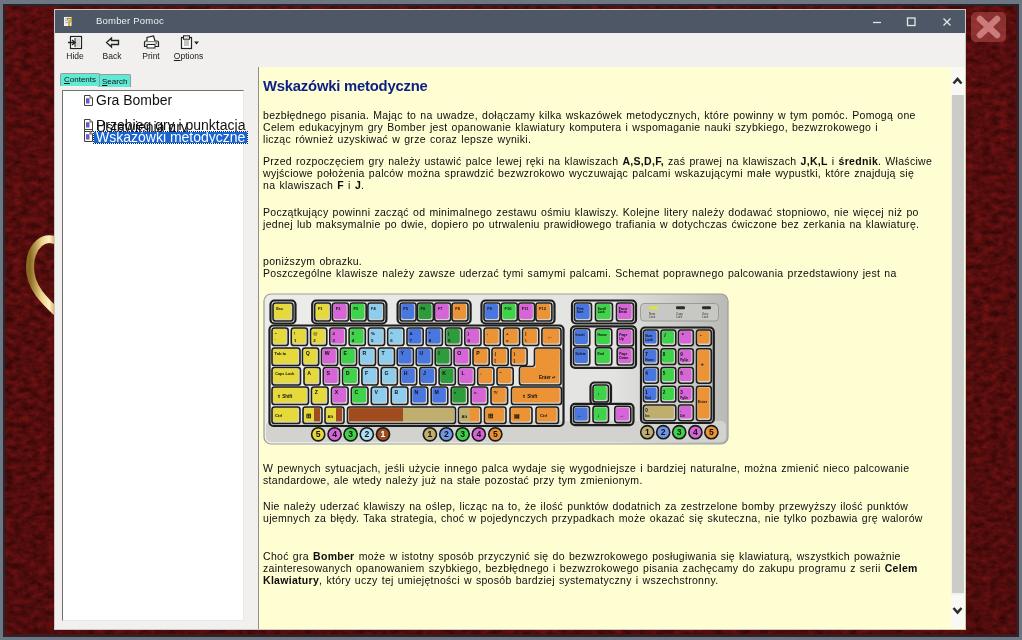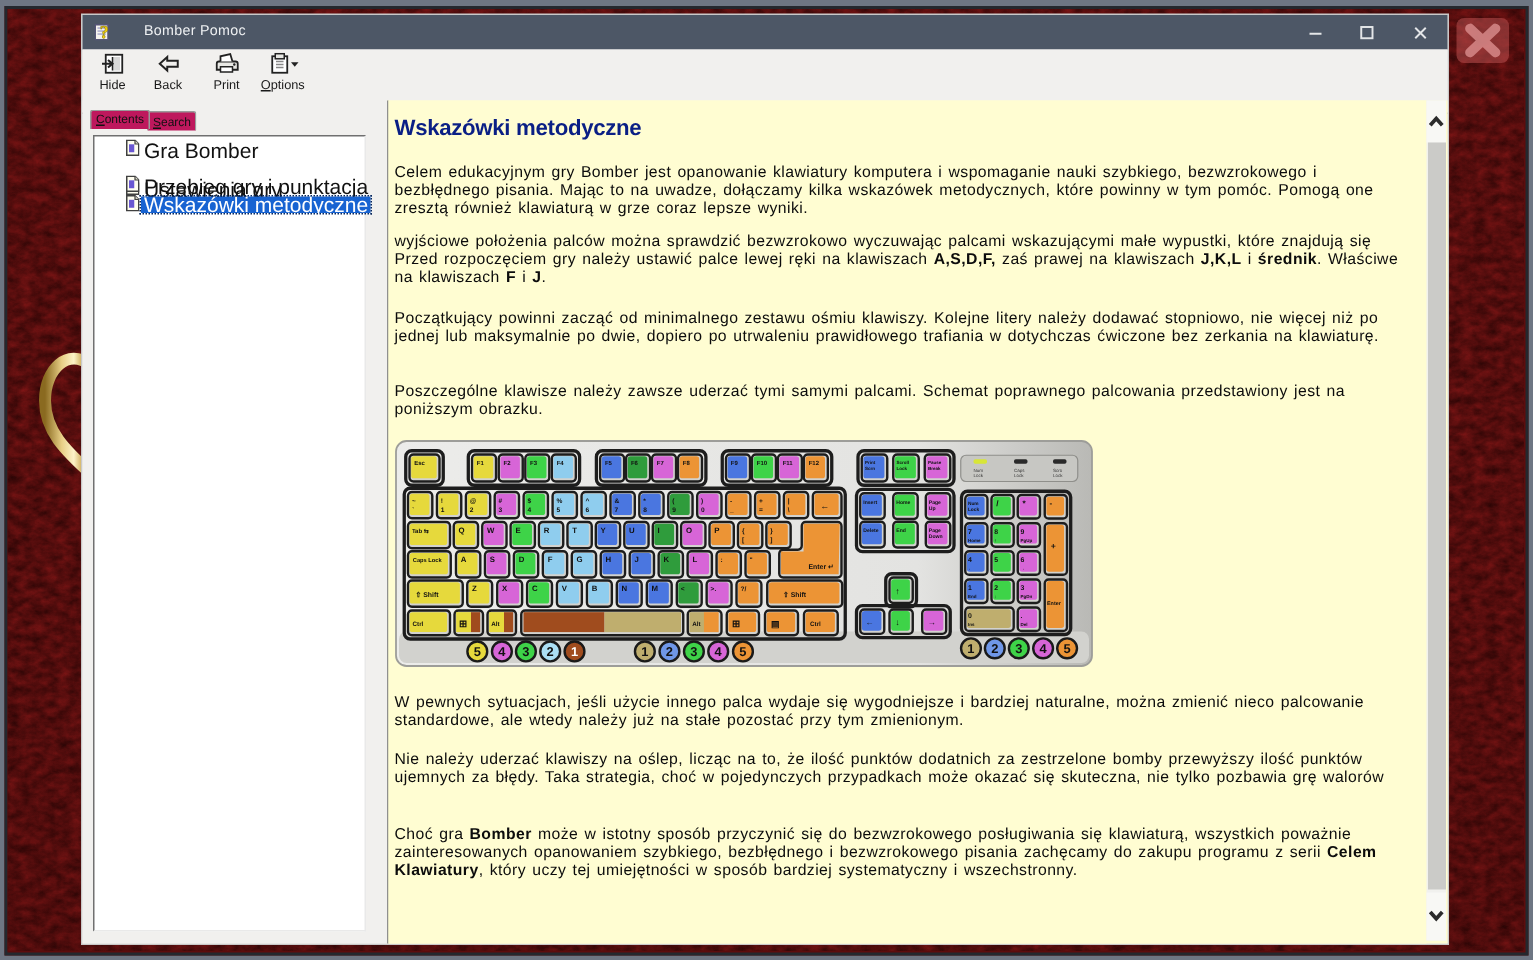--- a/index.html
+++ b/index.html
@@ -5,21 +5,21 @@
 #stage { position:relative; width:1022px; height:640px; }
 #desk { position:absolute; left:3px; top:4px; width:1016px; height:633px; background:#5c0c0c; overflow:hidden; border:2px solid #24282e; }
 #win { position:absolute; left:55px; top:10px; width:910px; height:619px; background:#f1f0ee; box-shadow:0 0 0 1px #c9c9c9; }
 #tbar { position:absolute; left:0; top:0; width:910px; height:23px; background:#4d5766; }
 #title { position:absolute; left:23px; top:5px; color:#eef0f2; font-size:9.5px; letter-spacing:0.2px;padding-left:18px; }
 .wbtn { position:absolute; top:0; color:#e4e6e8; }
 #toolbar { position:absolute; left:0; top:23px; width:910px; height:43px; background:#f1f0ee; border-bottom:1px solid #8f8f8f; }
 .tbtn { position:absolute; top:2px; text-align:center; color:#1a1a1a; font-size:8.5px; }
 .tbtn .ic { display:block; margin:0 auto 1px auto; }
 #leftp { position:absolute; left:0; top:57px; width:203px; height:562px; background:#f1f0ee; }
-.tab { position:absolute; font-size:8px; color:#111; border:1px solid #9a9a9a; border-bottom:none; background:#be185d; padding:1.5px 3px 2px 3px; border-radius:2px 2px 0 0; }
+.tab { position:absolute; font-size:8px; color:#111; border:1px solid #9a9a9a; border-bottom:none; background:#5eead4; padding:1.5px 3px 2px 3px; border-radius:2px 2px 0 0; }
 #treebox { position:absolute; left:6.5px; top:23px; width:182px; height:531px; background:#fff;
   border-top:1.5px solid #707070; border-left:1.5px solid #707070; border-right:1.5px solid #e9e9e9; border-bottom:1.5px solid #e9e9e9; }
 .trow { position:absolute; left:21px; height:12.3px; white-space:nowrap; }
 .ticn { display:inline-block; vertical-align:middle; margin-right:1.5px; }
 .ttxt { font-size:14px; line-height:10.5px; display:inline-block; color:#111; vertical-align:middle; padding:0.5px 2px; }
 .ttxt.sel { background:#1763d2; color:#fff; outline:1px dotted #06275e; }
 #content { position:absolute; left:203px; top:57px; width:707px; height:562px; background:#fffdd2; border-left:1px solid #8f8f8f; }
 #cinner { position:absolute; left:0; top:0; width:692px; height:562px; background:#fffdd2; }
 h1.head { position:absolute; left:4px; top:10.5px; font-size:14.8px; font-weight:bold; color:#0a1f85; letter-spacing:-0.2px; }
 .para { position:absolute; left:4px; width:690px; font-size:10.5px; line-height:12.2px; color:#0c0c0c; letter-spacing:0.3px; word-spacing:0.9px; }
@@ -135,36 +135,36 @@
                 <path d="M0.5 0.5 h5.5 l2.5 2.5 v7.5 h-8 z" fill="#fffef0" stroke="#404040" stroke-width="1"></path>
                 <path d="M6 0.5 v2.5 h2.5" fill="#d8d8c8" stroke="#404040" stroke-width="0.8"></path>
                 <rect x="2" y="3.2" width="3.5" height="5.3" fill="#6a58d2"></rect>
               </svg></span><span class="ttxt sel">Wskazówki metodyczne</span></div>
         </div>
   </div>
   <div id="content">
     <div id="cinner">
       <h1 class="head">Wskazówki metodyczne</h1>
       <div class="para" style="top:41.5px">
+            <div class="tl">bezbłędnego pisania. Mając to na uwadze, dołączamy kilka wskazówek metodycznych, które powinny w tym pomóc. Pomogą one</div>
             <div class="tl">Celem edukacyjnym gry Bomber jest opanowanie klawiatury komputera i wspomaganie nauki szybkiego, bezwzrokowego i</div>
-            <div class="tl">bezbłędnego pisania. Mając to na uwadze, dołączamy kilka wskazówek metodycznych, które powinny w tym pomóc. Pomogą one</div>
-            <div class="tl">zresztą również klawiaturą w grze coraz lepsze wyniki.</div>
+            <div class="tl">licząc również uzyskiwać w grze coraz lepsze wyniki.</div>
           </div>
           <div class="para" style="top:88px">
+            <div class="tl">Przed rozpoczęciem gry należy ustawić palce lewej ręki na klawiszach <b>A,S,D,F,</b> zaś prawej na klawiszach <b>J,K,L</b> i <b>średnik</b>. Właściwe</div>
             <div class="tl">wyjściowe położenia palców można sprawdzić bezwzrokowo wyczuwając palcami wskazującymi małe wypustki, które znajdują się</div>
-            <div class="tl">Przed rozpoczęciem gry należy ustawić palce lewej ręki na klawiszach <b>A,S,D,F,</b> zaś prawej na klawiszach <b>J,K,L</b> i <b>średnik</b>. Właściwe</div>
             <div class="tl">na klawiszach <b>F</b> i <b>J</b>.</div>
           </div>
           <div class="para" style="top:138.5px">
             <div class="tl">Początkujący powinni zacząć od minimalnego zestawu ośmiu klawiszy. Kolejne litery należy dodawać stopniowo, nie więcej niż po</div>
             <div class="tl">jednej lub maksymalnie po dwie, dopiero po utrwaleniu prawidłowego trafiania w dotychczas ćwiczone bez zerkania na klawiaturę.</div>
           </div>
           <div class="para" style="top:187.5px">
+            <div class="tl">poniższym obrazku.</div>
             <div class="tl">Poszczególne klawisze należy zawsze uderzać tymi samymi palcami. Schemat poprawnego palcowania przedstawiony jest na</div>
-            <div class="tl">poniższym obrazku.</div>
           </div>
           <div class="para" style="top:394.5px">
             <div class="tl">W pewnych sytuacjach, jeśli użycie innego palca wydaje się wygodniejsze i bardziej naturalne, można zmienić nieco palcowanie</div>
             <div class="tl">standardowe, ale wtedy należy już na stałe pozostać przy tym zmienionym.</div>
           </div>
           <div class="para" style="top:432.5px">
             <div class="tl">Nie należy uderzać klawiszy na oślep, licząc na to, że ilość punktów dodatnich za zestrzelone bomby przewyższy ilość punktów</div>
             <div class="tl">ujemnych za błędy. Taka strategia, choć w pojedynczych przypadkach może okazać się skuteczna, nie tylko pozbawia grę walorów</div>
           </div>
           <div class="para" style="top:482.5px">

